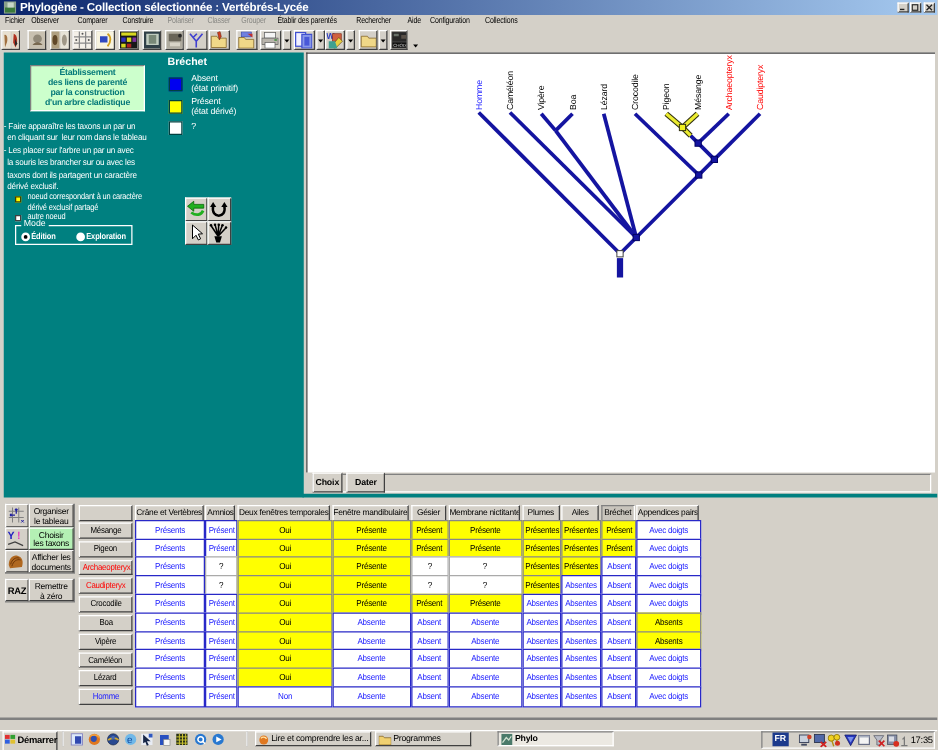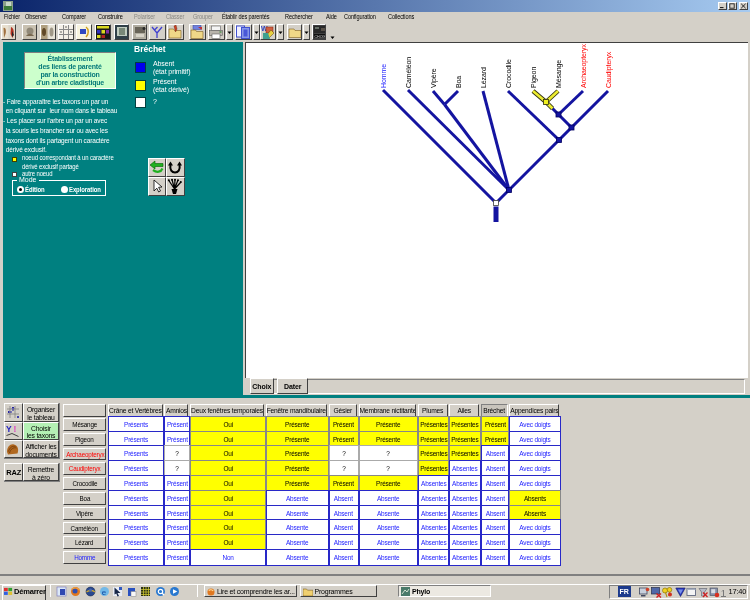--- a/index.html
+++ b/index.html
@@ -12,20 +12,21 @@
 </style>
 </head>
 <body>
 
 <div class="abs" style="left:0;top:0;width:750px;height:12px;background:linear-gradient(to right,#0a246a,#a6caf0);">
   <svg class="abs" style="left:3px;top:1px;" width="10" height="10" viewBox="0 0 10 10">
     <rect x="0" y="0" width="10" height="10" fill="#8aa08a"></rect>
     <rect x="1" y="5" width="8" height="4" fill="#3a7a3a"></rect>
     <rect x="3" y="1" width="5" height="4" fill="#c8d8c8"></rect>
   </svg>
+  <span class="abs" style="left:16px;top:0.5px;font-size:9.3px;font-weight:bold;color:#fff;letter-spacing:-0.15px;">Phylogène - Collection sélectionnée : Vertébrés-Lycée</span>
   <span class="abs btn" style="left:718px;top:2px;width:9px;height:8px;">
       <svg width="7" height="6" viewBox="0 0 7 6">
         <rect x="1" y="4" width="3.5" height="1.1" fill="#222"></rect>
       </svg>
     </span>
   <span class="abs btn" style="left:728px;top:2px;width:9px;height:8px;">
       <svg width="7" height="6" viewBox="0 0 7 6">
         <rect x="0.8" y="0.8" width="4.4" height="4.4" fill="none" stroke="#222" stroke-width="0.9"></rect>
       </svg>
     </span>
@@ -518,13 +519,13 @@
     </svg>
     <svg class="abs" style="left:708.5px;top:586.5px;" width="11" height="11" viewBox="0 0 11 11">
       <rect x="1" y="1" width="7.5" height="7.5" fill="#8890a8" stroke="#404858" stroke-width="0.6"></rect>
       <rect x="2.2" y="2.2" width="4" height="4" fill="#d8dce4"></rect>
       <circle cx="8" cy="8" r="2.3" fill="#d83020"></circle>
     </svg>
     <svg class="abs" style="left:717.5px;top:586.5px;" width="11" height="11" viewBox="0 0 11 11">
       <path d="M3 9.5 L8 9.5 M5.5 9.5 L5.5 3 L4 4.5" stroke="#787878" stroke-width="1" fill="none"></path>
     </svg>
   </div>
-<div class="abs" style="left:728.5px;top:586.5px;font-size:7.5px;letter-spacing:-0.2px;">17:40</div>
+<div class="abs" style="left:728.5px;top:586.5px;font-size:7.5px;letter-spacing:-0.2px;">17:35</div>
 
 </body></html>

